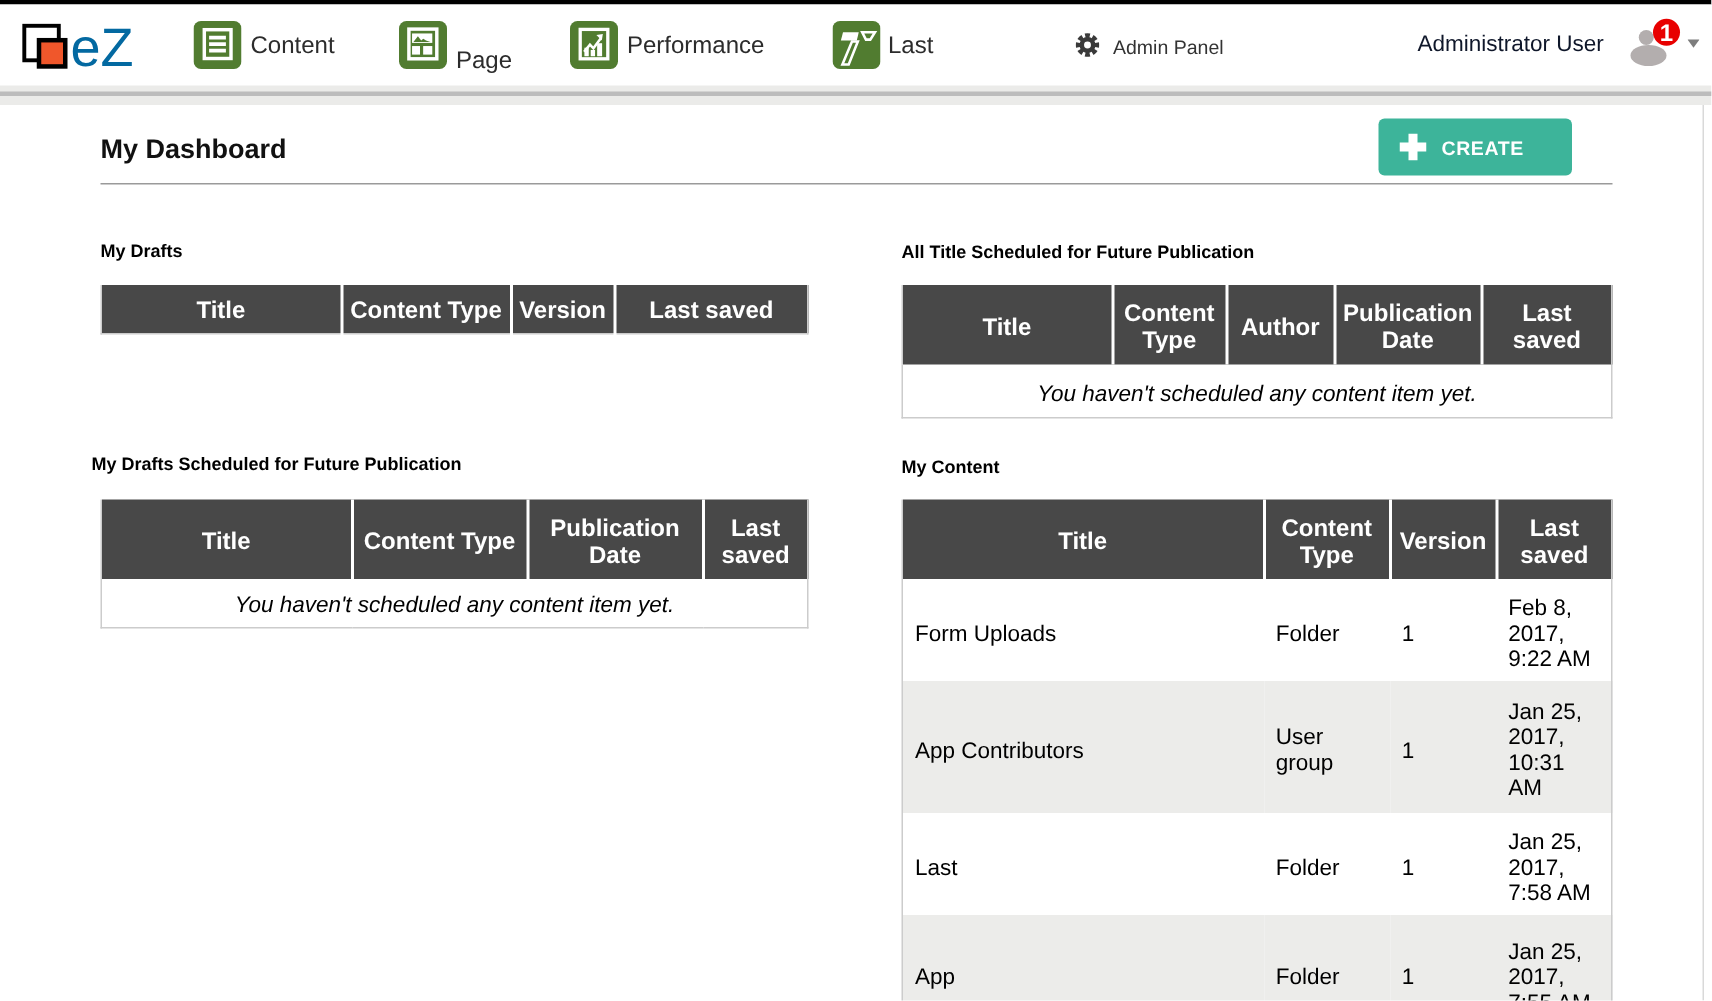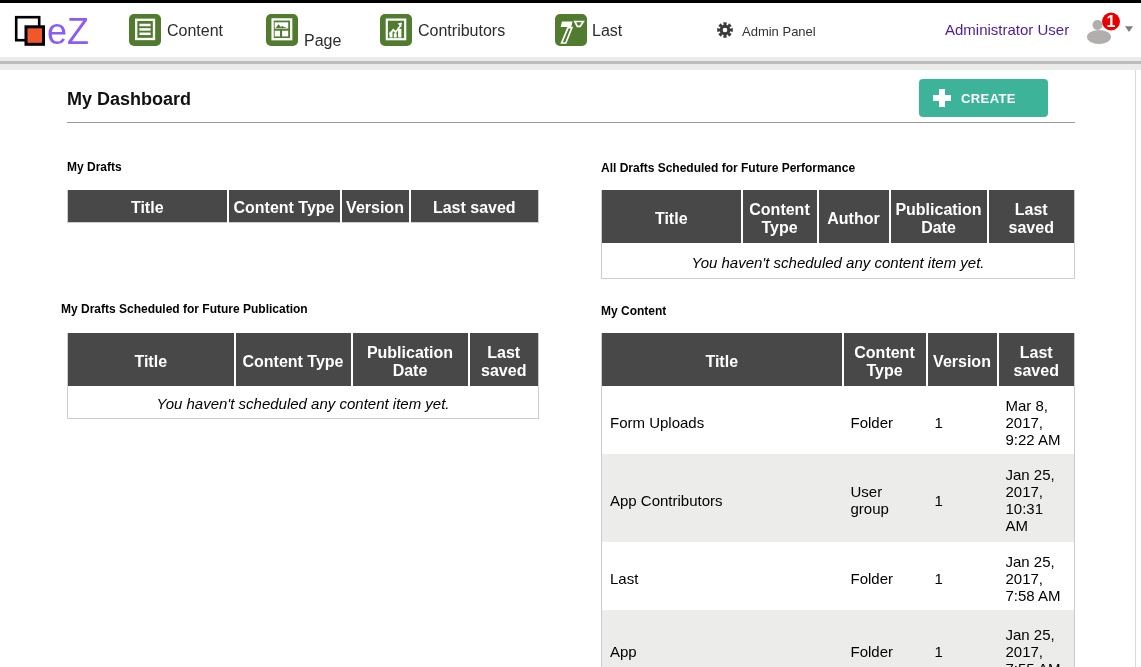--- a/index.html
+++ b/index.html
@@ -49,21 +49,21 @@
   <div class="abs" id="blackbar"></div>
   <div class="abs" id="navbar"></div>
   <div class="abs" id="band"></div>
   <div class="abs" id="bandline"></div>
   <div class="abs" id="rightline"></div>
 
   <svg class="abs" style="left:13px; top:14px;" width="80" height="34" viewBox="0 0 80 34">
     <rect x="3.2" y="3.2" width="23" height="23" fill="none" stroke="#000" stroke-width="2.6"></rect>
     <rect x="13" y="12.8" width="17.5" height="17.5" fill="#f0572b" stroke="#000" stroke-width="3"></rect>
   </svg>
-  <div class="abs" style="left:47px; top:11px; font-size:36px; color:#8b5cf6;">eZ</div>
+  <div class="abs" style="left:47px; top:11px; font-size:36px; color:#0369a1;">eZ</div>
 
   <svg class="abs icon32" style="left:129px; top:14px;" viewBox="0 0 32 32">
     <rect x="0" y="0" width="32" height="32" rx="5" fill="#517c30"></rect>
     <rect x="7.2" y="5.8" width="17.8" height="19.2" fill="none" stroke="#fff" stroke-width="2.3"></rect>
     <line x1="10.4" y1="11" x2="21.6" y2="11" stroke="#fff" stroke-width="2.5"></line>
     <line x1="10.4" y1="15.4" x2="21.6" y2="15.4" stroke="#fff" stroke-width="2.5"></line>
     <line x1="10.4" y1="19.8" x2="21.6" y2="19.8" stroke="#fff" stroke-width="2.5"></line>
   </svg>
   <div class="abs navlabel" style="left:167px; top:22px;">Content</div>
 
@@ -79,37 +79,37 @@
 
   <svg class="abs icon32" style="left:380px; top:14px;" viewBox="0 0 32 32">
     <rect x="0" y="0" width="32" height="32" rx="5" fill="#517c30"></rect>
     <rect x="6.8" y="5.6" width="18.4" height="19.6" fill="none" stroke="#fff" stroke-width="2.2"></rect>
     <path d="M9.4 20.5 L13.3 15.8 L15.6 18.2 L20.8 11.2" fill="none" stroke="#fff" stroke-width="1.7"></path>
     <path d="M17.6 9.4 L21.9 8.6 L21.2 13 Z" fill="#fff"></path>
     <rect x="9.6" y="17.8" width="2.9" height="5.7" fill="#fff"></rect>
     <rect x="13.8" y="19.3" width="2.9" height="4.2" fill="#fff"></rect>
     <rect x="18.1" y="14.8" width="3.3" height="8.7" fill="#fff"></rect>
   </svg>
-  <div class="abs navlabel" style="left:418px; top:22px;">Contributors</div>
+  <div class="abs navlabel" style="left:418px; top:22px;">Performance</div>
 
   <svg class="abs icon32" style="left:555px; top:14px;" viewBox="0 0 32 32">
     <rect x="0" y="0" width="32" height="32" rx="5" fill="#517c30"></rect>
     <path d="M7 7.5 L17.5 7.5 L16.2 13 L5.6 13 Z" fill="#fff"></path>
     <path d="M13 13.6 L16.9 13.6 L10.8 29 L6.6 29 Z" fill="none" stroke="#fff" stroke-width="1.7"></path>
     <path d="M19.8 7.5 L28.3 7.5 L25.2 12.4 L22.3 12.4 Z" fill="none" stroke="#fff" stroke-width="1.7"></path>
   </svg>
   <div class="abs navlabel" style="left:592px; top:22px;">Last</div>
 
   <svg class="abs" style="left:717px; top:22px;" width="16" height="16" viewBox="0 0 18 18">
     <path fill="#3a3a3a" d="M17.54 6.87 A8.8 8.8 0 0 1 17.54 11.13 L14.82 10.45 A6.0 6.0 0 0 1 14.14 12.09 L16.54 13.53 A8.8 8.8 0 0 1 13.53 16.54 L12.09 14.14 A6.0 6.0 0 0 1 10.45 14.82 L11.13 17.54 A8.8 8.8 0 0 1 6.87 17.54 L7.55 14.82 A6.0 6.0 0 0 1 5.91 14.14 L4.47 16.54 A8.8 8.8 0 0 1 1.46 13.53 L3.86 12.09 A6.0 6.0 0 0 1 3.18 10.45 L0.46 11.13 A8.8 8.8 0 0 1 0.46 6.87 L3.18 7.55 A6.0 6.0 0 0 1 3.86 5.91 L1.46 4.47 A8.8 8.8 0 0 1 4.47 1.46 L5.91 3.86 A6.0 6.0 0 0 1 7.55 3.18 L6.87 0.46 A8.8 8.8 0 0 1 11.13 0.46 L10.45 3.18 A6.0 6.0 0 0 1 12.09 3.86 L13.53 1.46 A8.8 8.8 0 0 1 16.54 4.47 L14.14 5.91 A6.0 6.0 0 0 1 14.82 7.55 Z"></path>
     <circle cx="9" cy="9" r="2.6" fill="#fff"></circle>
   </svg>
   <div class="abs" style="left:742px; top:24px; font-size:13px; color:#333;">Admin Panel</div>
 
-  <div class="abs" style="left:945px; top:21px; font-size:15px; color:#4c1d95;">Administrator User</div>
+  <div class="abs" style="left:945px; top:21px; font-size:15px; color:#0f172a;">Administrator User</div>
   <svg class="abs" style="left:1086px; top:11px;" width="38" height="34" viewBox="0 0 38 34">
     <circle cx="11.5" cy="14" r="5" fill="#b3aeae"></circle>
     <ellipse cx="13" cy="26" rx="12" ry="7" fill="#b3aeae"></ellipse>
     <circle cx="25" cy="10.5" r="9" fill="#e80000"></circle>
     <text x="25" y="16" font-size="16" font-weight="bold" fill="#fff" text-anchor="middle">1</text>
   </svg>
   <svg class="abs" style="left:1125px; top:26px;" width="8" height="7" viewBox="0 0 10 8">
     <path d="M0 0 L10 0 L5 7 Z" fill="#7d7d7d"></path>
   </svg>
 
@@ -155,21 +155,21 @@
           <th>Content Type</th>
           <th>Publication Date</th>
           <th>Last saved</th>
         </tr>
     <tr style="height:32px;">
           <td class="empty" colspan="4">You haven't scheduled any content item yet.</td>
         </tr>
   </tbody>
     </table>
 
-  <div class="abs sechead" style="left:601px; top:161px;">All Drafts Scheduled for Future Performance</div>
+  <div class="abs sechead" style="left:601px; top:161px;">All Title Scheduled for Future Publication</div>
   <table class="abs" style="left:601px; top:190px; width:473px;">
     <colgroup>
         <col style="width:140px">
         <col style="width:76px">
         <col style="width:72px">
         <col style="width:98px">
         <col style="width:87px">
       </colgroup>
     <tbody>
         <tr style="height:53px;">
@@ -197,21 +197,21 @@
         <tr style="height:53px;">
           <th>Title</th>
           <th>Content Type</th>
           <th>Version</th>
           <th>Last saved</th>
         </tr>
     <tr style="height:68px;">
           <td>Form Uploads</td>
           <td>Folder</td>
           <td>1</td>
-          <td>Mar 8, 2017, 9:22 AM</td>
+          <td>Feb 8, 2017, 9:22 AM</td>
         </tr>
     <tr class="alt" style="height:88px;">
           <td>App Contributors</td>
           <td>User group</td>
           <td>1</td>
           <td>Jan 25, 2017, 10:31 AM</td>
         </tr>
     <tr style="height:68px;">
           <td>Last</td>
           <td>Folder</td>

